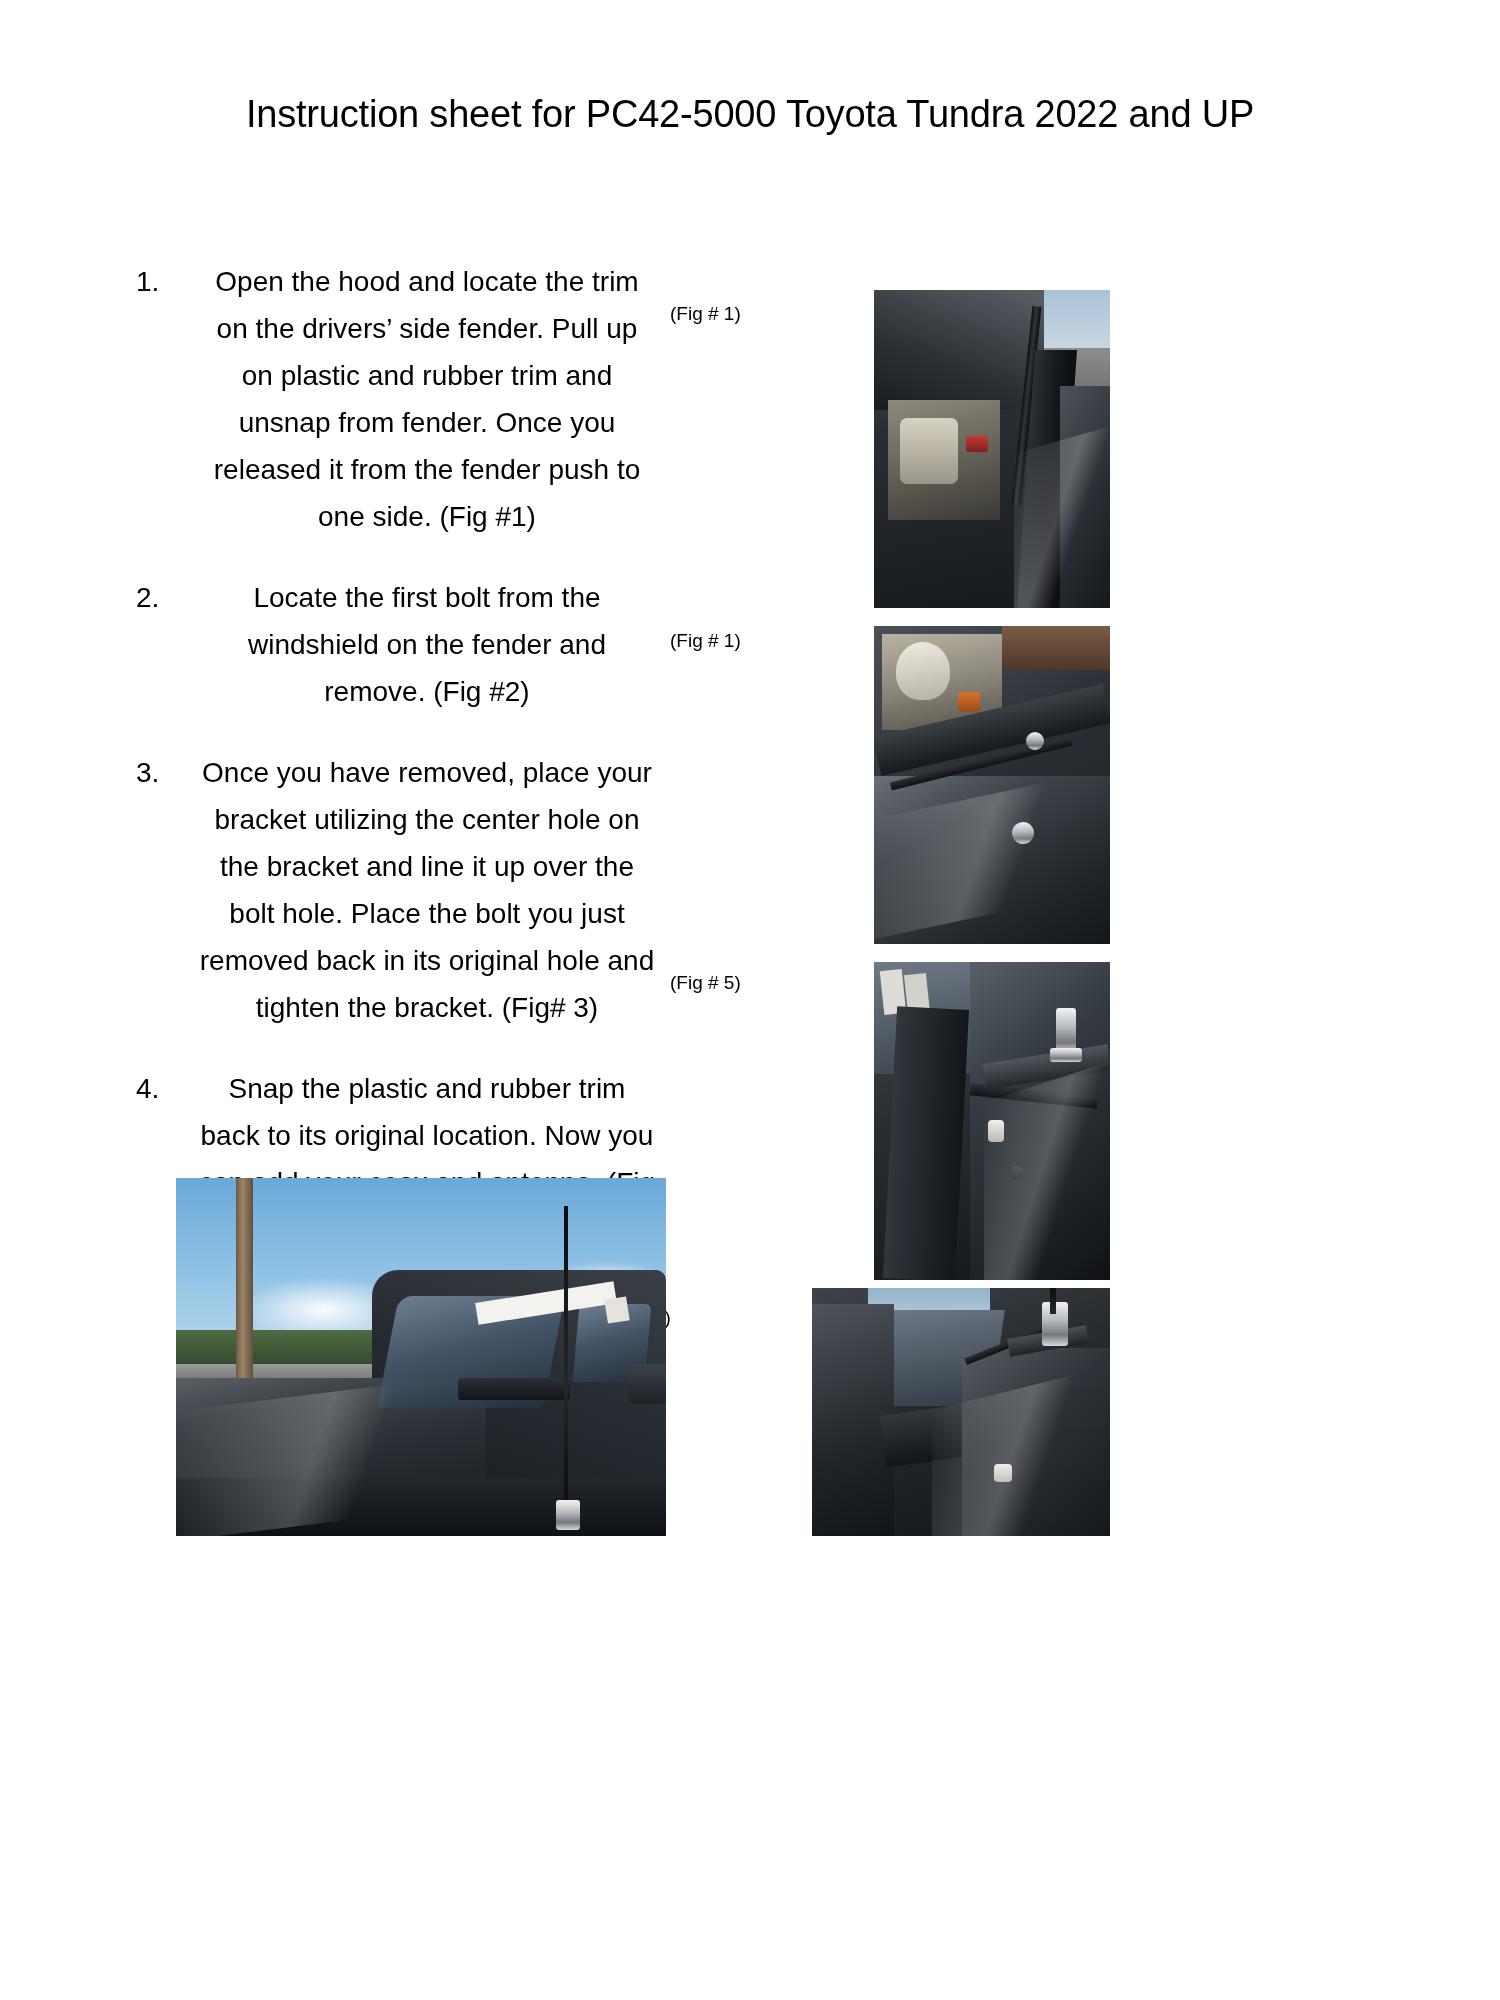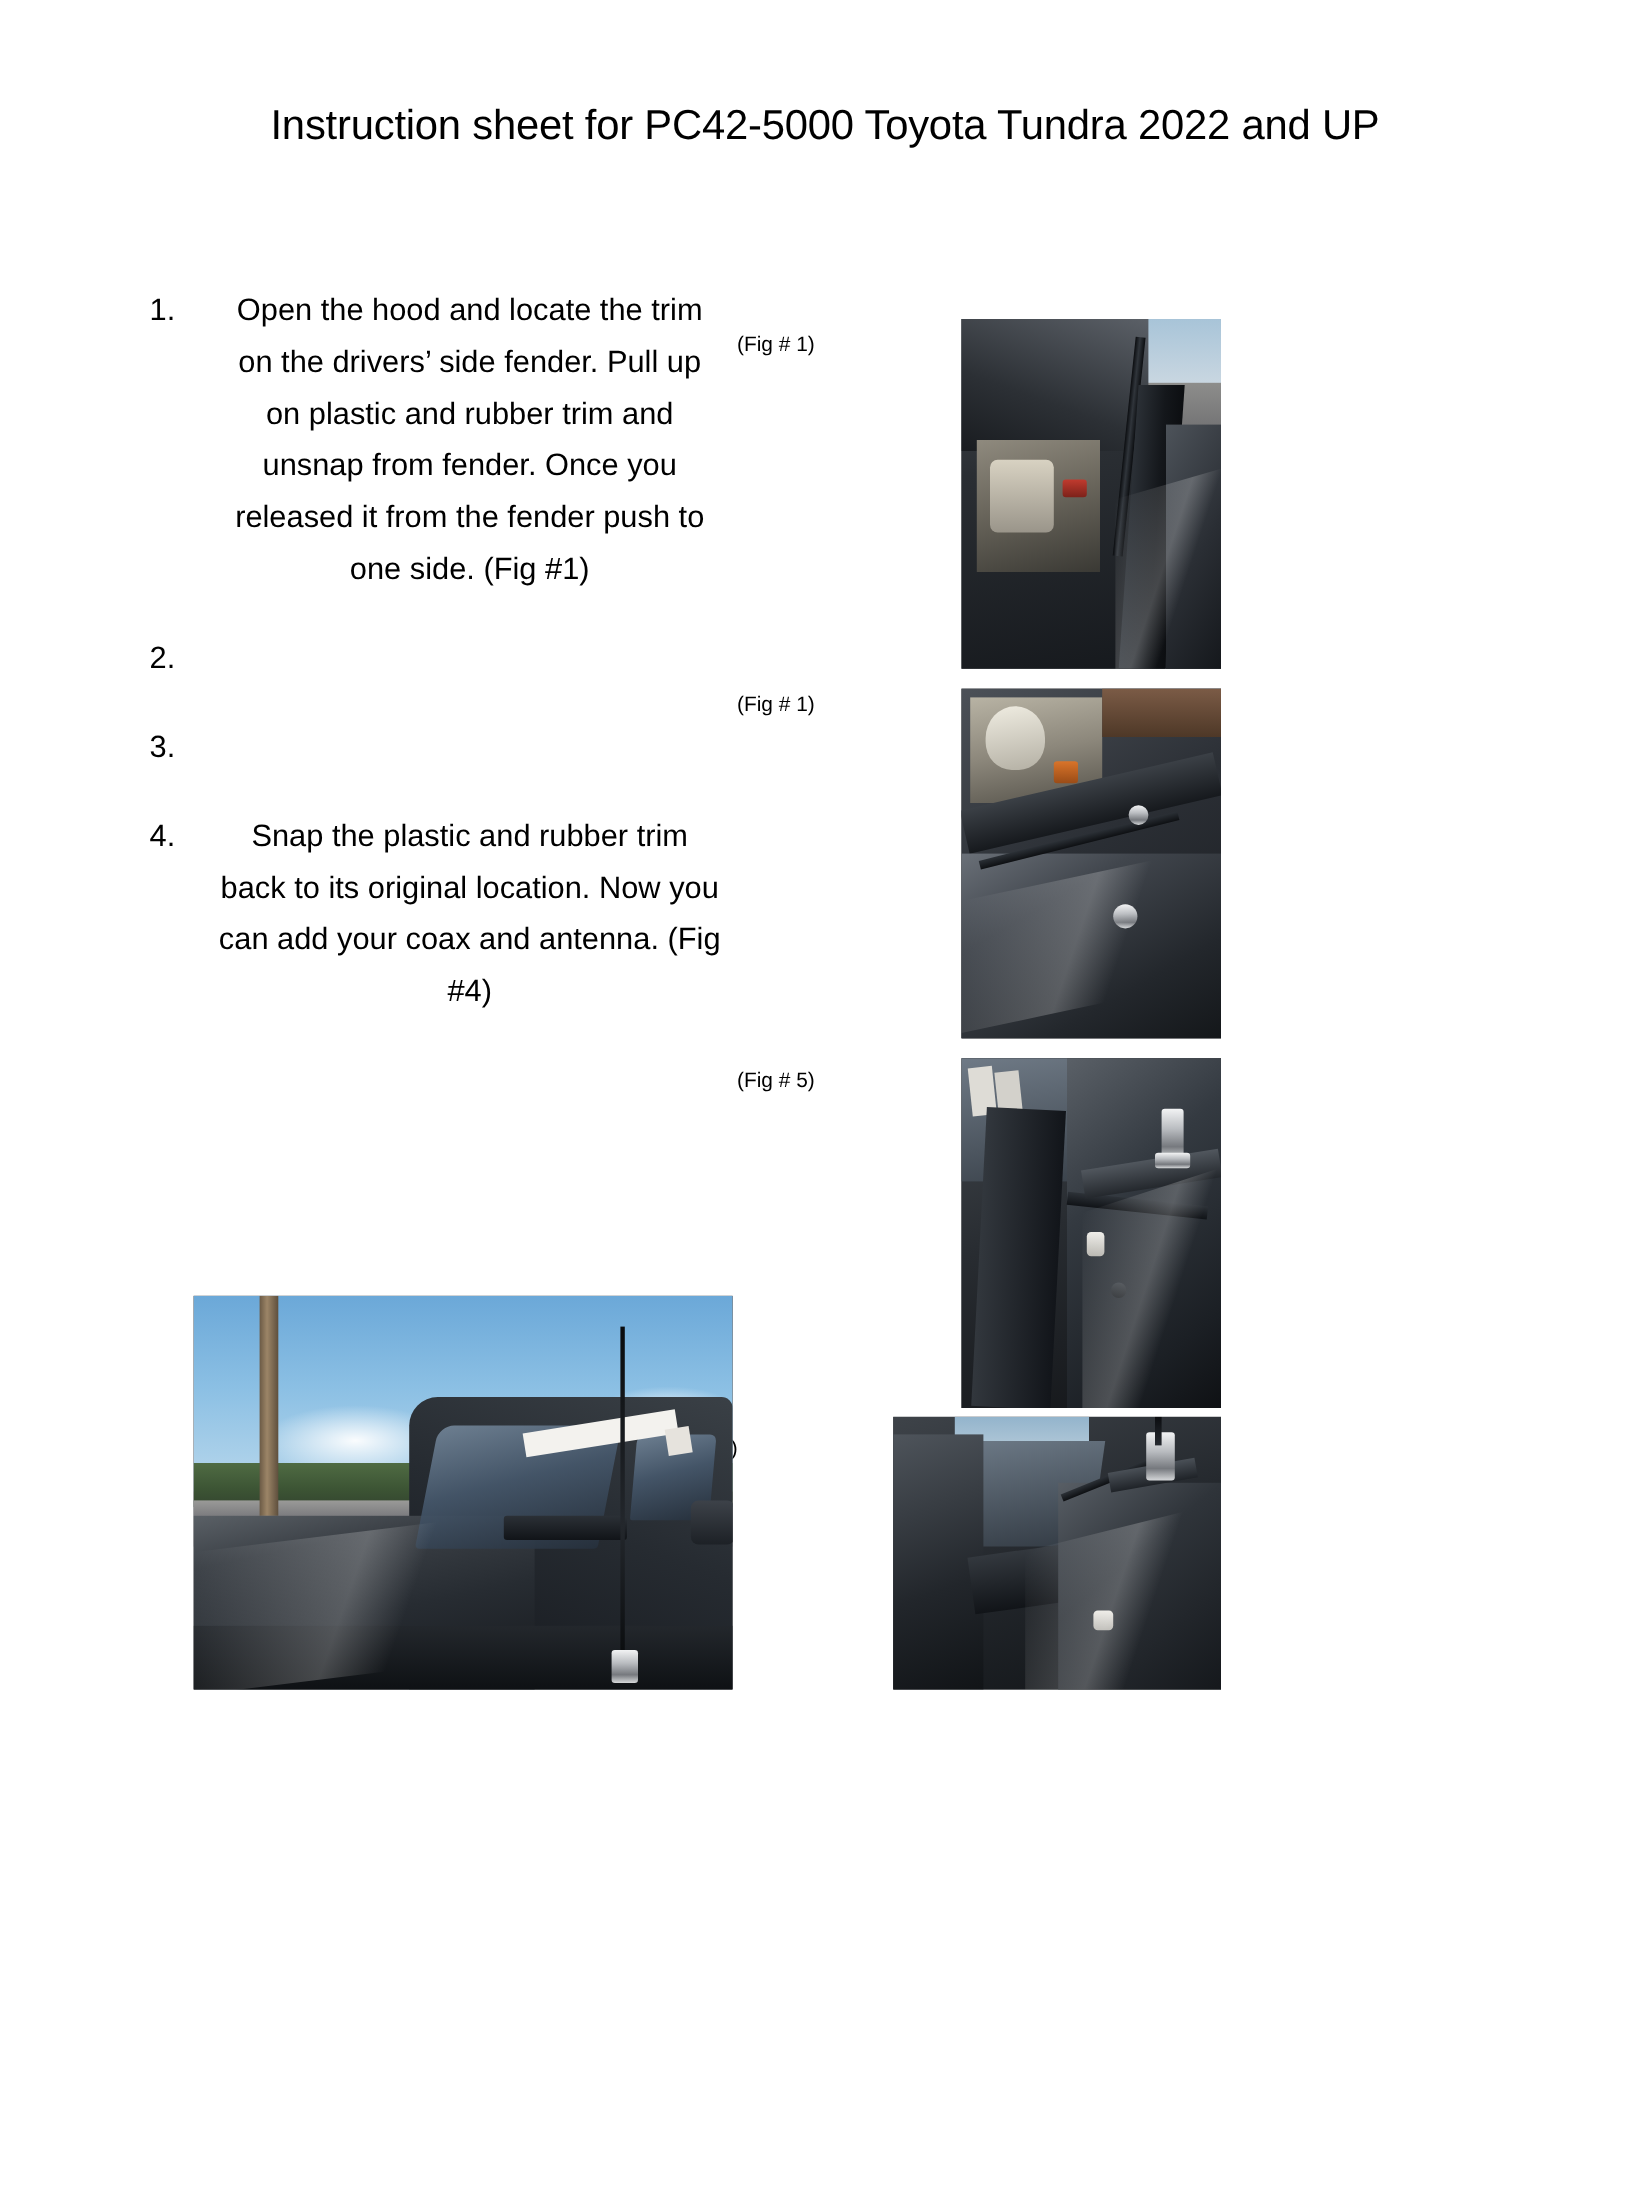--- a/index.html
+++ b/index.html
@@ -259,24 +259,26 @@
 
 <div class="steps">
 
   <div class="step">
     <div class="step-number">1.</div>
     <div class="step-text">Open the hood and locate the trim on the drivers’ side fender. Pull up on plastic and rubber trim and unsnap from fender. Once you released it from the fender push to one side. (Fig #1)</div>
   </div>
 
   <div class="step">
     <div class="step-number">2.</div>
+    <div class="step-text">Locate the first bolt from the windshield on the fender and remove. (Fig #2)</div>
   </div>
 
   <div class="step">
     <div class="step-number">3.</div>
+    <div class="step-text">Once you have removed, place your bracket utilizing the center hole on the bracket and line it up over the bolt hole. Place the bolt you just removed back in its original hole and tighten the bracket. (Fig# 3)</div>
   </div>
 
   <div class="step">
     <div class="step-number">4.</div>
     <div class="step-text">Snap the plastic and rubber trim back to its original location. Now you can add your coax and antenna. (Fig #4)</div>
   </div>
 
 </div>
 
 <div class="fig-label" id="fig-label-1">(Fig # 1)</div>

